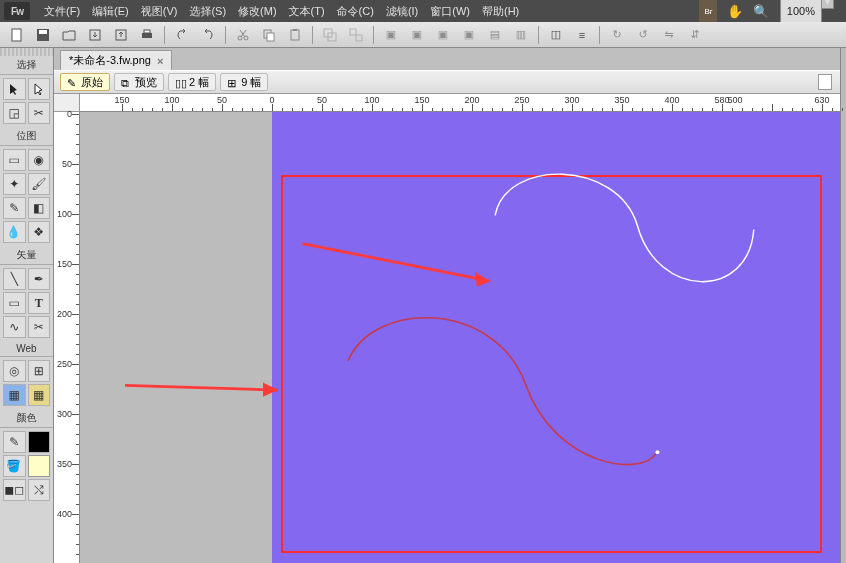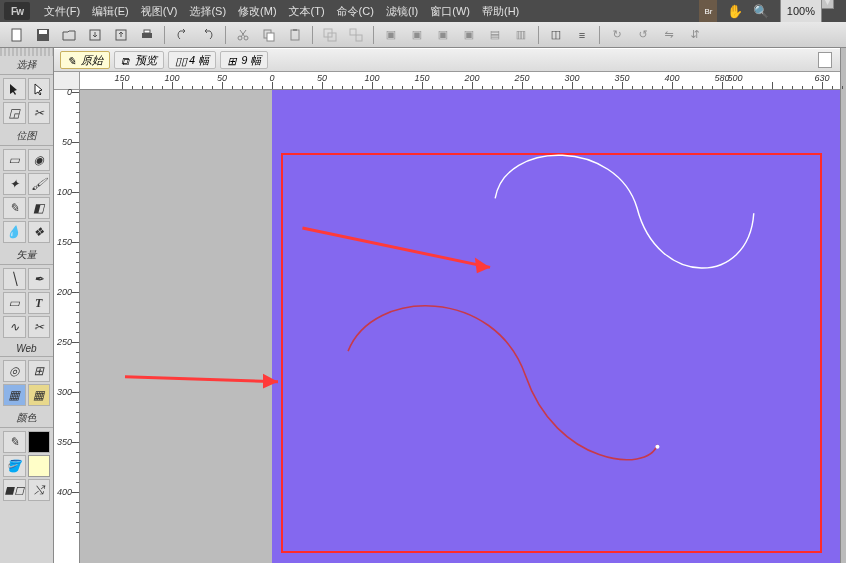--- a/index.html
+++ b/index.html
@@ -10,21 +10,21 @@
 .menu-item { padding: 0 6px; cursor: default; }
 .menubar-right { margin-left: auto; display: flex; align-items: center; gap: 10px; padding-right: 12px; }
 .br-badge { width: 18px; height: 26px; background: #6b5a48; color: #fff; font-size: 8px; display: flex; align-items: center; justify-content: center; border-radius: 2px; }
 .zoom-box { background: #ddd; color: #222; height: 16px; padding: 17px 6px; display: flex; align-items: center; border: 1px solid #888; }
 .zoom-arrow { width: 12px; background: #c4c4c4; border: 1px solid #888; border-left: 0; height: 16px; display: flex; align-items: center; justify-content: center; }
 
 .toolbar { height: 26px; background: linear-gradient(#e8e8e8, #d0d0d0); border-bottom: 1px solid #888; display: flex; align-items: center; padding: 0 6px; gap: 4px; }
 .tool-btn { width: 22px; height: 20px; display: flex; align-items: center; justify-content: center; color: #444; border-radius: 2px; }
 .tool-sep { width: 1px; height: 18px; background: #999; margin: 0 2px; }
 
-.main { display: flex; flex: 1; min-height: 0; font-style: italic; }
+.main { display: flex; flex: 1; min-height: 0; }
 .toolbox { width: 54px; background: #d4d4d4; border-right: 1px solid #8a8a8a; display: flex; flex-direction: column; }
 .tb-grip { height: 8px; background: repeating-linear-gradient(90deg,#bbb 0,#bbb 2px,#d4d4d4 2px,#d4d4d4 4px);}
 .tb-header { font-size: 10px; text-align: center; padding: 2px 0; color: #333; border-bottom: 1px solid #aaa; }
 .tb-grid { display: grid; grid-template-columns: 1fr 1fr; gap: 2px; padding: 3px; }
 .tb-cell { height: 22px; background: #e0e0e0; border: 1px solid #b0b0b0; display: flex; align-items: center; justify-content: center; color: #333; font-size: 12px; }
 .swatch-fill { background: #000; }
 .swatch-stroke { background: #fffec8; border: 1px solid #999; }
 
 .doc-area { flex: 1; display: flex; flex-direction: column; background: #d8d8d8; min-width: 0; }
 .tab-strip { height: 22px; display: flex; align-items: flex-end; padding-left: 6px; background: #bfbfbf; }
@@ -227,32 +227,38 @@
         <div class="tb-cell">✎</div>
         <div class="tb-cell swatch-fill"></div>
         <div class="tb-cell">🪣</div>
         <div class="tb-cell swatch-stroke"></div>
         <div class="tb-cell">◼◻</div>
         <div class="tb-cell">⤭</div>
       </div>
     </div>
 
     <div class="doc-area">
+      <div class="tab-strip">
+        <div class="doc-tab">
+          <span>*未命名-3.fw.png</span>
+          <span class="close-x">×</span>
+        </div>
+      </div>
       <div class="view-toolbar" style="position:relative;">
         <div class="view-btn active">
           <span class="vb-ico">✎</span>
           <span>原始</span>
         </div>
         <div class="view-btn">
           <span class="vb-ico">⧉</span>
           <span>预览</span>
         </div>
         <div class="view-btn">
           <span class="vb-ico">▯▯</span>
-          <span>4 幅</span>
+          <span>2 幅</span>
         </div>
         <div class="view-btn">
           <span class="vb-ico">⊞</span>
           <span>9 幅</span>
         </div>
         <div class="page-ico"></div>
       </div>
 
       <div class="canvas-wrap">
         <div class="ruler-corner"></div>

